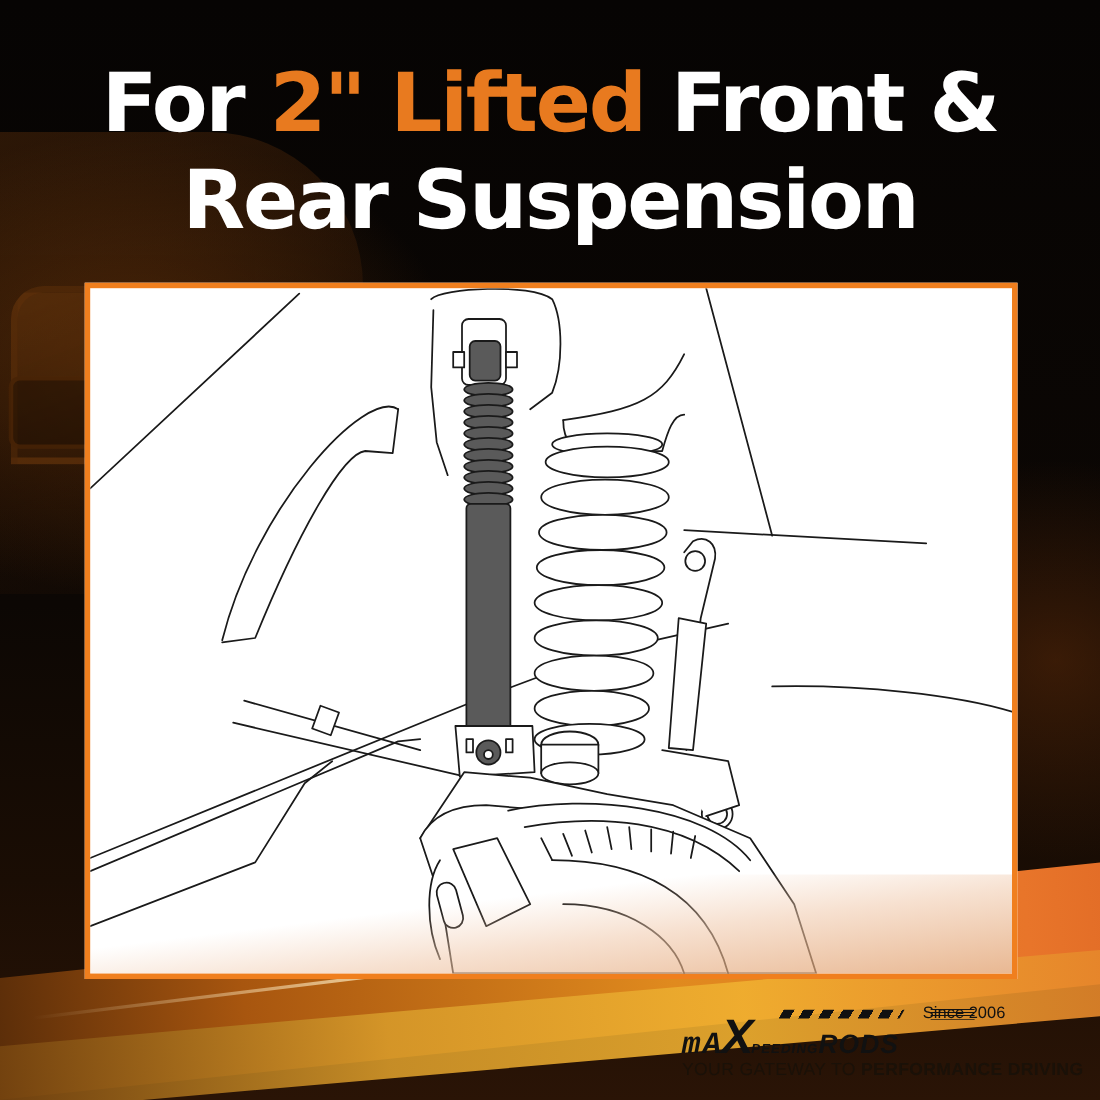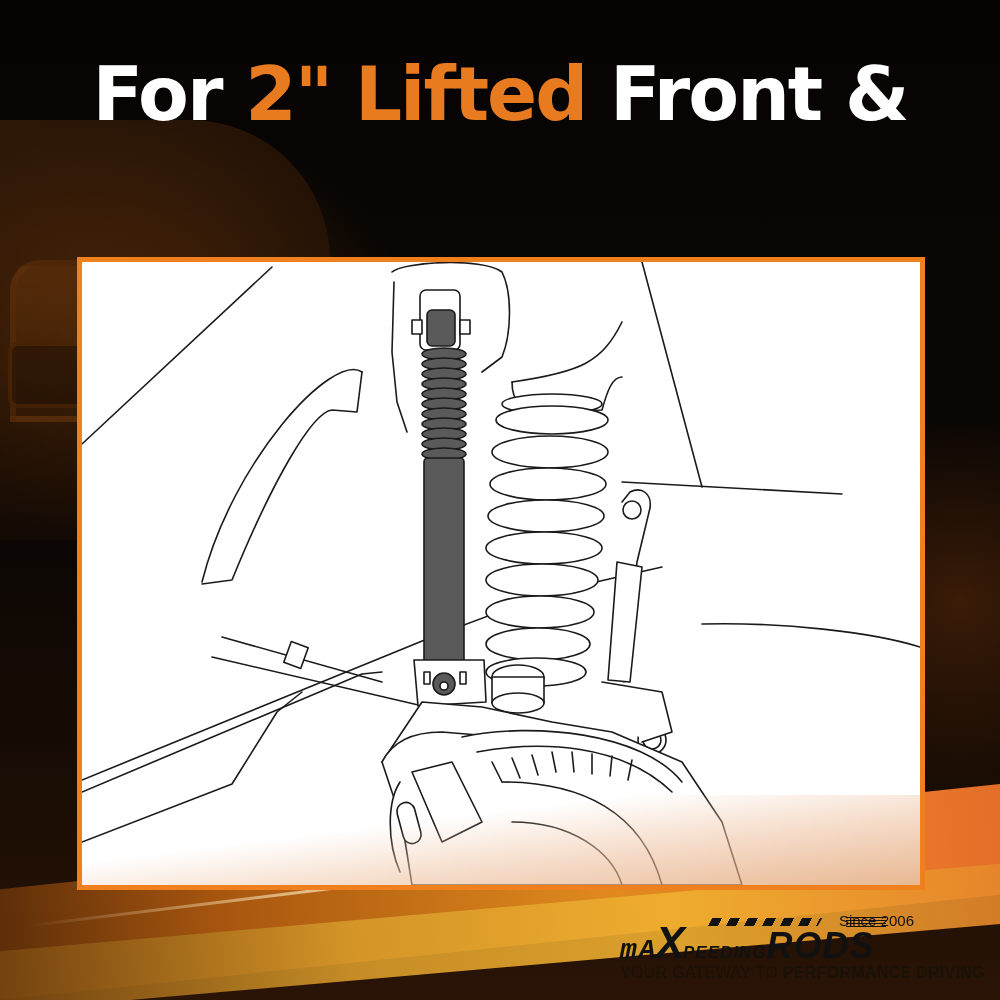--- a/index.html
+++ b/index.html
@@ -70,22 +70,22 @@
     position:absolute; left:226px; top:5px; width:40px; height:10px;
     background:repeating-linear-gradient(180deg, #111 0 1px, transparent 1px 3px);
   }
   .logo-brand {
     position:absolute; left:0; top:14px; white-space:nowrap;
     font-family:"Liberation Sans", sans-serif; font-weight:bold; font-style:italic;
     color:#111; line-height:34px;
   }
   .logo-brand .ma { font-size:28px; letter-spacing:2px;font-family:Liberation Mono, monospace; }
   .logo-brand .x { font-size:44px; font-weight:900; margin:0 -2px; }
-  .logo-brand .peeding { font-size:17px; letter-spacing:1px; }
-  .logo-brand .rods { font-size:36px; letter-spacing:1px; }
+  .logo-brand .peeding { font-size:12px; letter-spacing:1px; }
+  .logo-brand .rods { font-size:24px; letter-spacing:1px; }
   .logo-checker {
     position:absolute; left:90px; top:6px; width:110px; height:8px;
     background:repeating-linear-gradient(90deg, #111 0 10px, transparent 10px 18px);
     transform:skewX(-30deg);
   }
   .logo-tagline {
     position:absolute; left:0; top:52px; white-space:nowrap;
     font-family:"Liberation Sans", sans-serif; font-size:16px; color:#1a1108;
     letter-spacing:0.3px;
   }
@@ -99,20 +99,21 @@
     <div class="truck-window"></div>
     <div class="truck-mirror"></div>
   </div>
   <div class="streak s1"></div>
   <div class="streak s2"></div>
   <div class="streak s3"></div>
 </div>
 
 <div class="headline">
   <div><span>For </span><span class="accent">2" Lifted</span><span> Front &amp;</span></div>
+  <div>Rear Suspension</div>
 </div>
 
 <div class="frame">
   <svg width="838" height="623" viewBox="0 0 838 623" fill="none" stroke="#1a1a1a" stroke-width="1.6" stroke-linejoin="round" stroke-linecap="round">
 
     <path d="M0 182 L190 5"></path>
     <path d="M0 518 L350 375 L470 330 L580 305"></path>
     <path d="M0 530 L280 412 L300 410"></path>
     <path d="M0 580 L150 522 L195 450 L220 430"></path>
     <path d="M120 322 L150 318 C190 220 230 150 250 148 L275 150 L280 110"></path>

